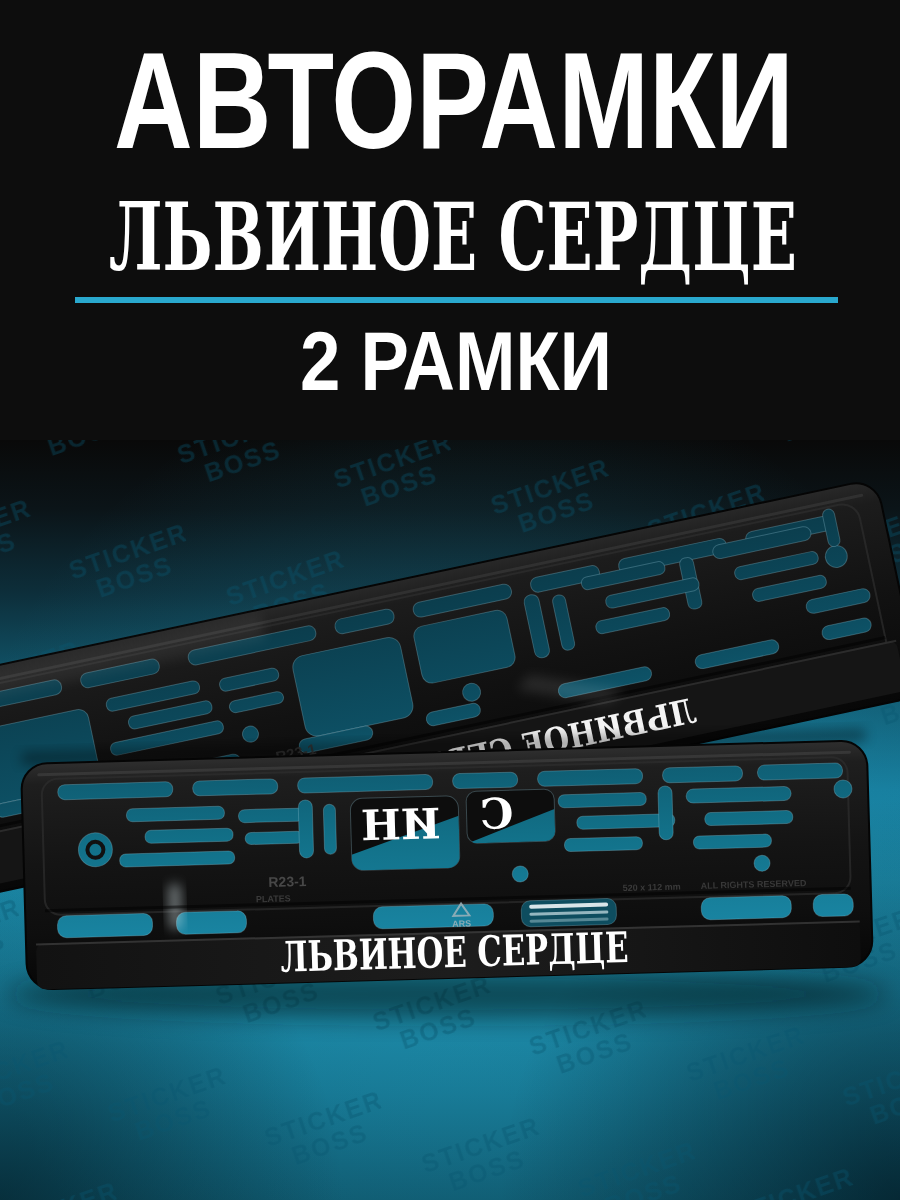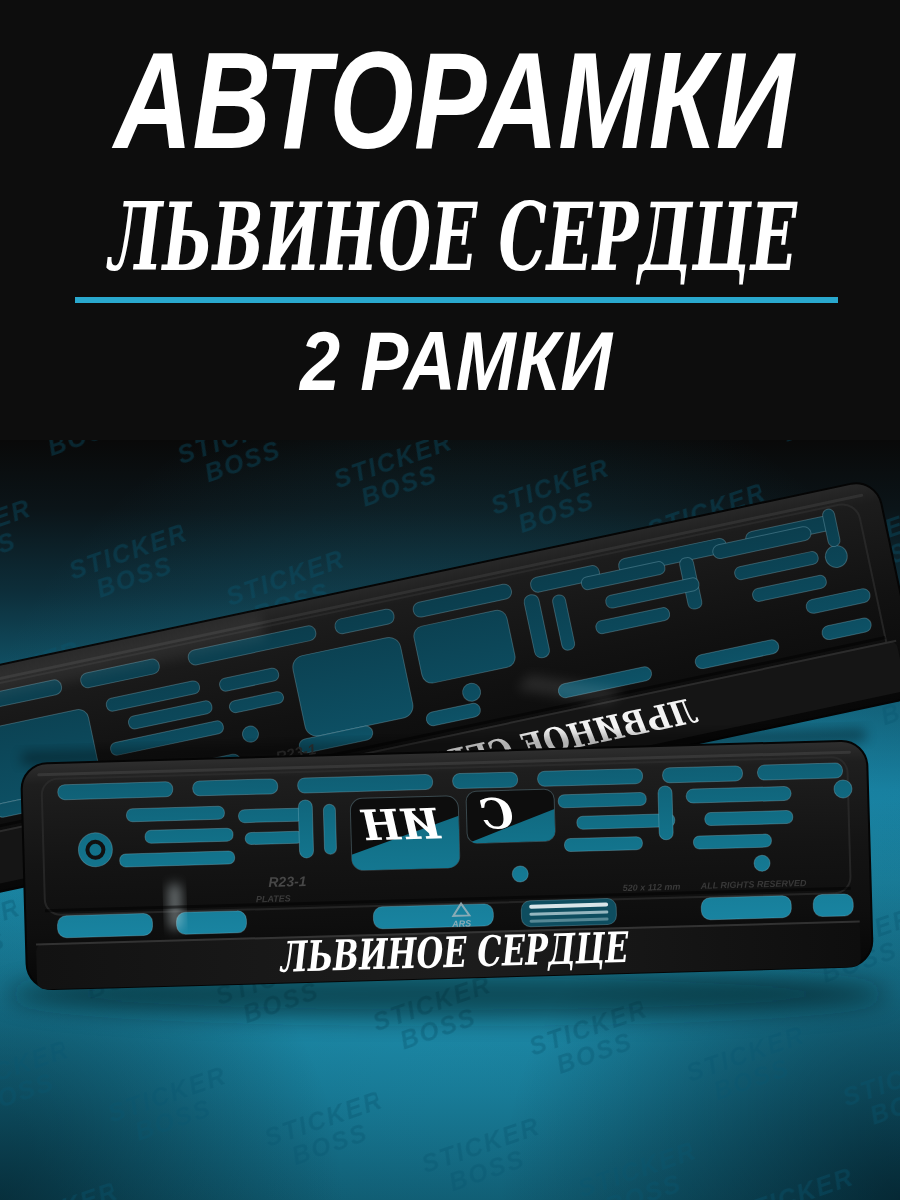--- a/index.html
+++ b/index.html
@@ -1,16 +1,16 @@
 <!DOCTYPE html>
 <html><head>
 <meta charset="utf-8">
 <style>
   html,body{margin:0;padding:0;background:#000;}
-  .page{width:900px;height:1200px;margin:0 auto;background:#0d0d0d;overflow:hidden;position:relative;font-style:italic;}
+  .page{width:900px;height:1200px;margin:0 auto;background:#0d0d0d;overflow:hidden;position:relative;}
   svg{display:block;}
   .title-text{font-family:"Liberation Sans",sans-serif;font-weight:bold;fill:#ffffff;}
   .brush-text{font-family:"DejaVu Serif",serif;font-weight:bold;fill:#ffffff;}
   .emboss{font-family:"Liberation Sans",sans-serif;font-weight:bold;}
   .wm-text{font-family:"Liberation Sans",sans-serif;font-weight:bold;letter-spacing:2px;}
 </style>
 </head>
 <body>
 
 <div class="page">

